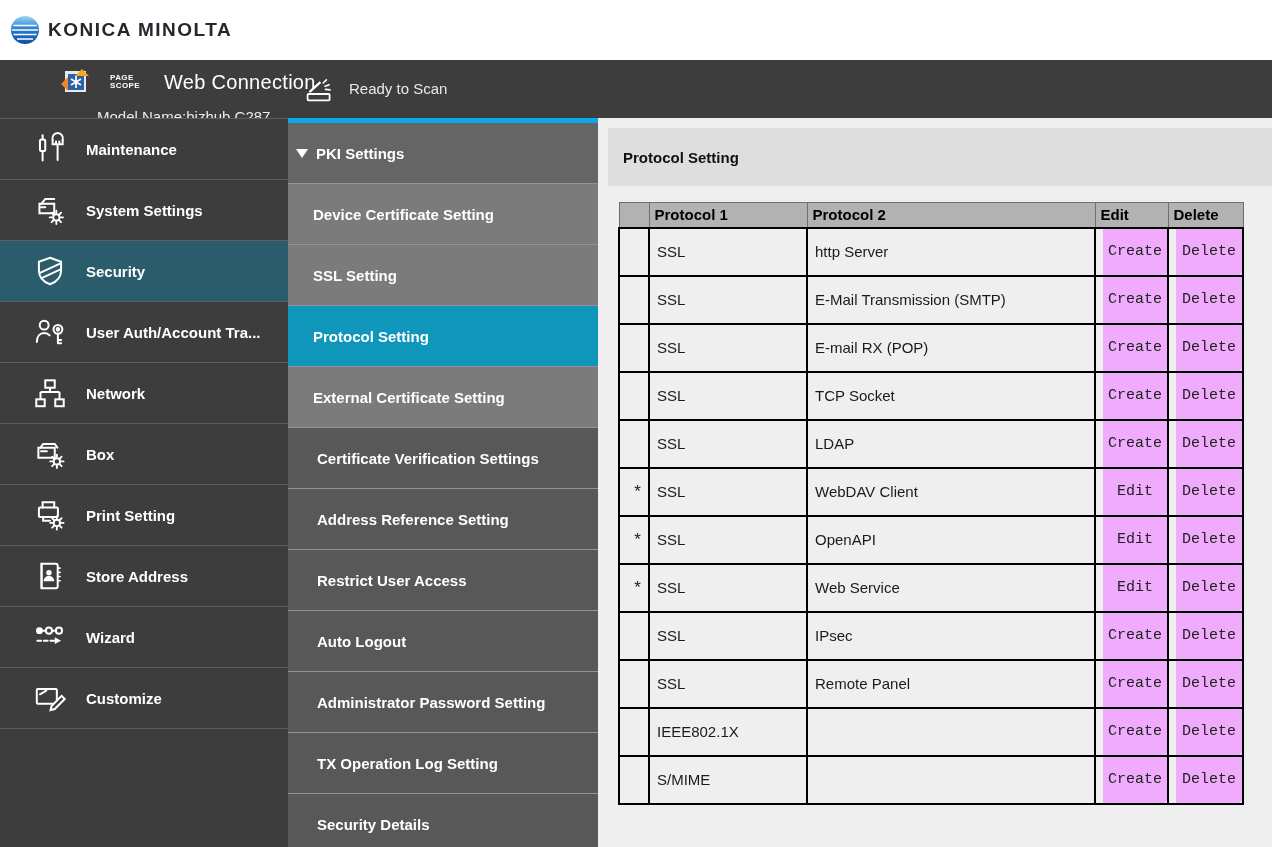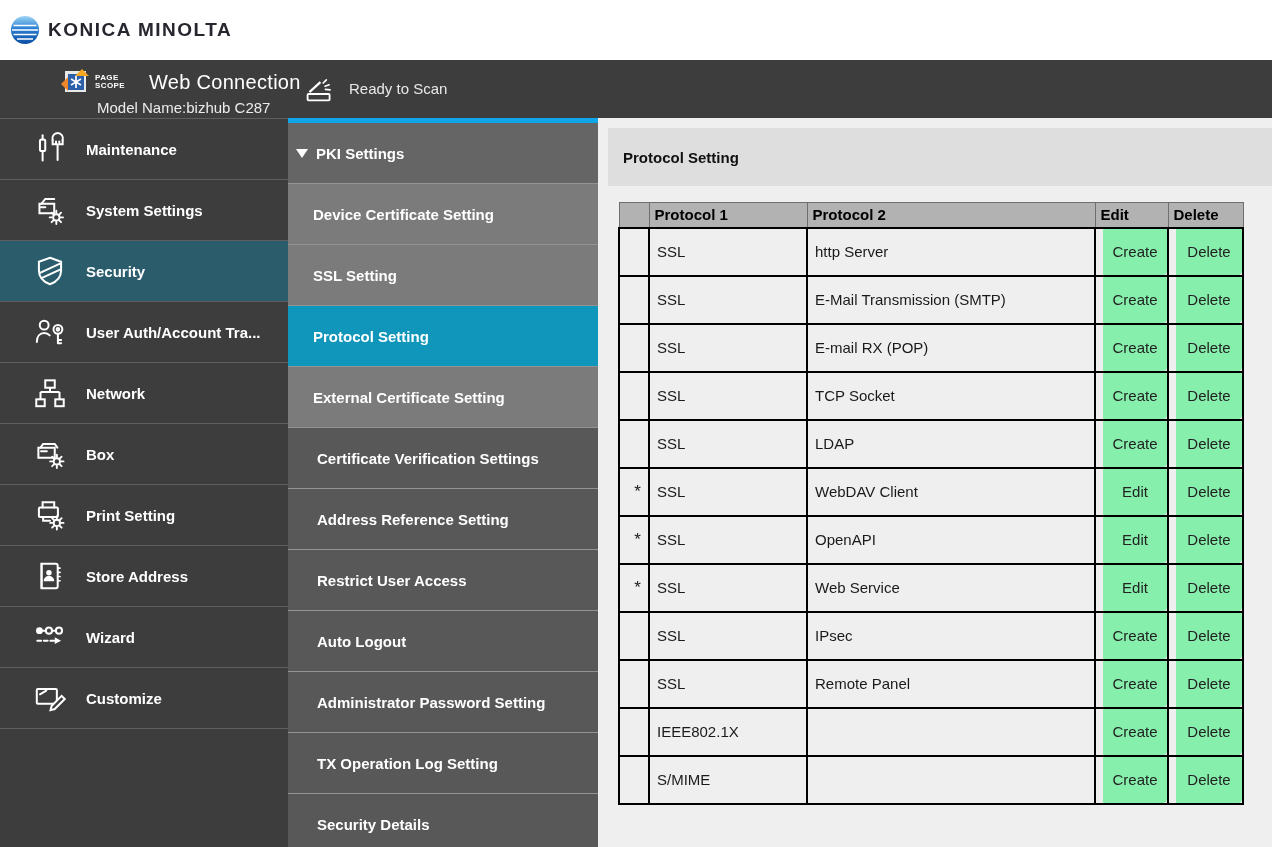--- a/index.html
+++ b/index.html
@@ -18,24 +18,24 @@
   .brand { display:flex; align-items:center; gap:8px; }
   .brand-text { font-size:19px; font-weight:bold; color:#26262e; letter-spacing:1.5px; }
 
   
   .appbar {
     position:absolute; top:60px; left:0; width:1272px; height:58px;
     background:#3d3d3d;
   }
   .pagescope { position:absolute; left:58px; top:6px; }
   .ps-row { display:flex; align-items:center; }
-  .ps-stack { display:flex; flex-direction:column; margin-left:3px;
+  .ps-stack { display:flex; flex-direction:column; margin-left:18px;
               font-size:8px; font-weight:bold; color:#fff; line-height:8.5px; letter-spacing:.4px; }
   .ps-product { font-size:20px; color:#ffffff; margin-left:24px; letter-spacing:.3px; }
-  .model { font-size:15px; color:#ececec; margin-top:1px; margin-left:39px; }
+  .model { font-size:15px; color:#ececec; margin-top:10px; margin-left:39px; }
   .status { position:absolute; left:303px; top:13px; display:flex; align-items:center; gap:13px;
             color:#e9e9e9; font-size:15px; }
 
   
   .sidebar {
     position:absolute; top:118px; left:0; width:288px; height:811px;
     background:#3d3d3d; border-top:1px solid #5e5e5e;
   }
   .s-item {
     height:61px; display:flex; align-items:center; padding-left:30px; gap:16px;
@@ -84,22 +84,22 @@
     background:#b2b2b2; border:1px solid #6f6f6f; height:25px;
     font-weight:bold; text-align:left; padding:0 0 0 5px; color:#000;
   }
   table.protocol td {
     background:#efefef; border:2px solid #000000; height:48px;
     padding:0 0 0 7px; vertical-align:middle;
   }
   td.flag { text-align:center; padding:0; font-size:17px; }
   td.btn-cell { background:#fdfdfd; padding:1px; text-align:center; }
   td.btn-cell button {
-    width:100%; height:100%; background:#86efac; border:none; border-radius:0 0 4px 0;
-    font-family:Liberation Sans, sans-serif; font-size:15px; color:#222; cursor:pointer;
+    width:100%; height:100%; background:#f0abfc; border:none; border-radius:0 0 4px 0;
+    font-family:Liberation Mono, monospace; font-size:15px; color:#222; cursor:pointer;
   }
   svg { display:block; }
 </style>
 </head>
 <body>
 
 <svg width="0" height="0" style="position:absolute">
   <defs>
     <g id="gear" stroke="#fff" stroke-width="1.8" fill="none" stroke-linecap="round">
       <circle cx="0" cy="0" r="3"></circle>

